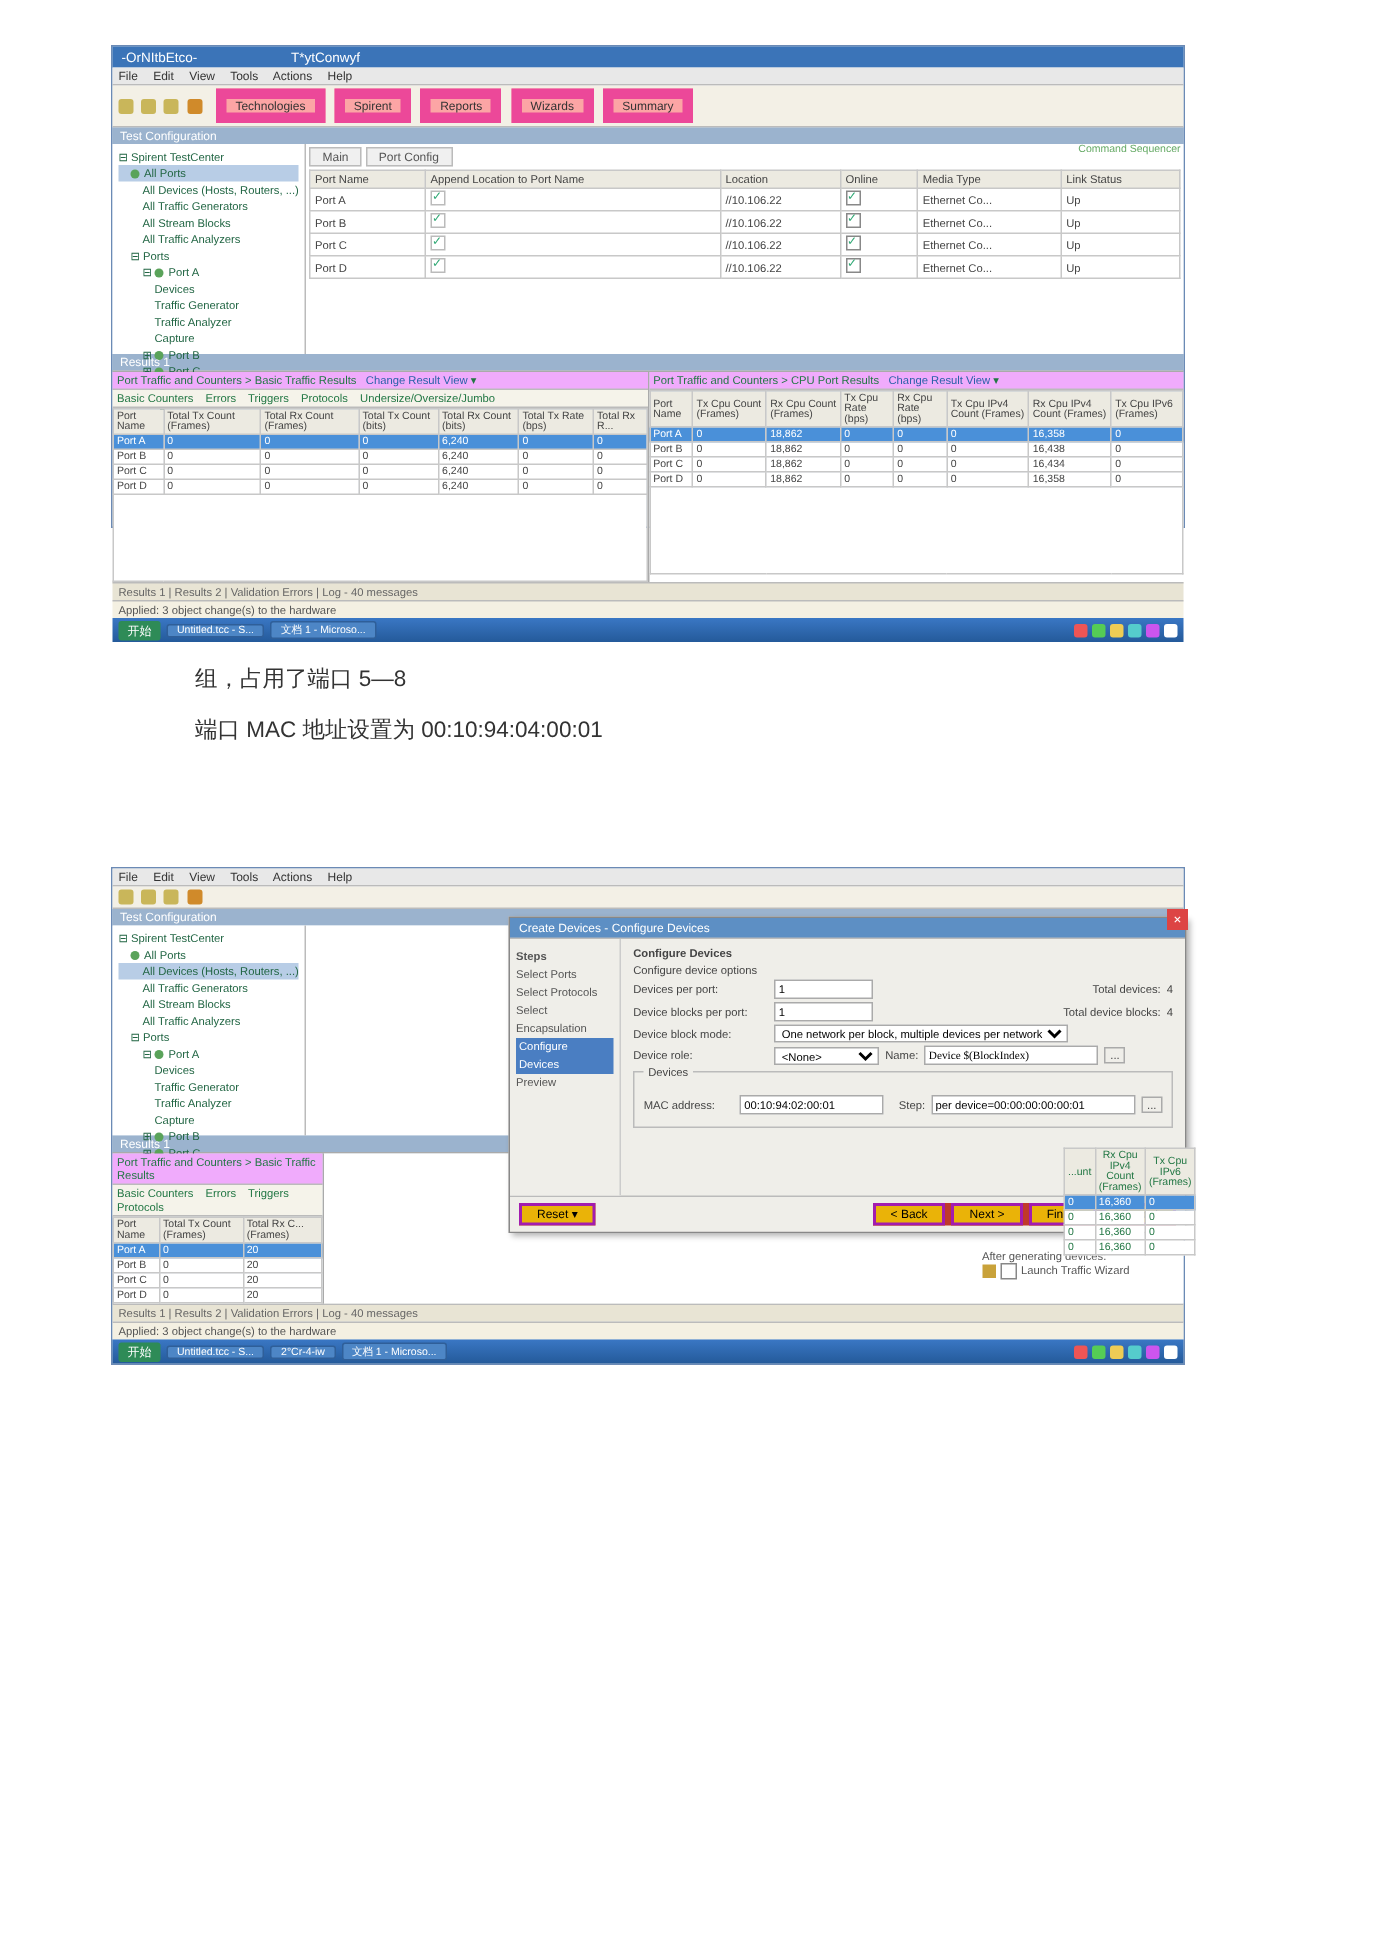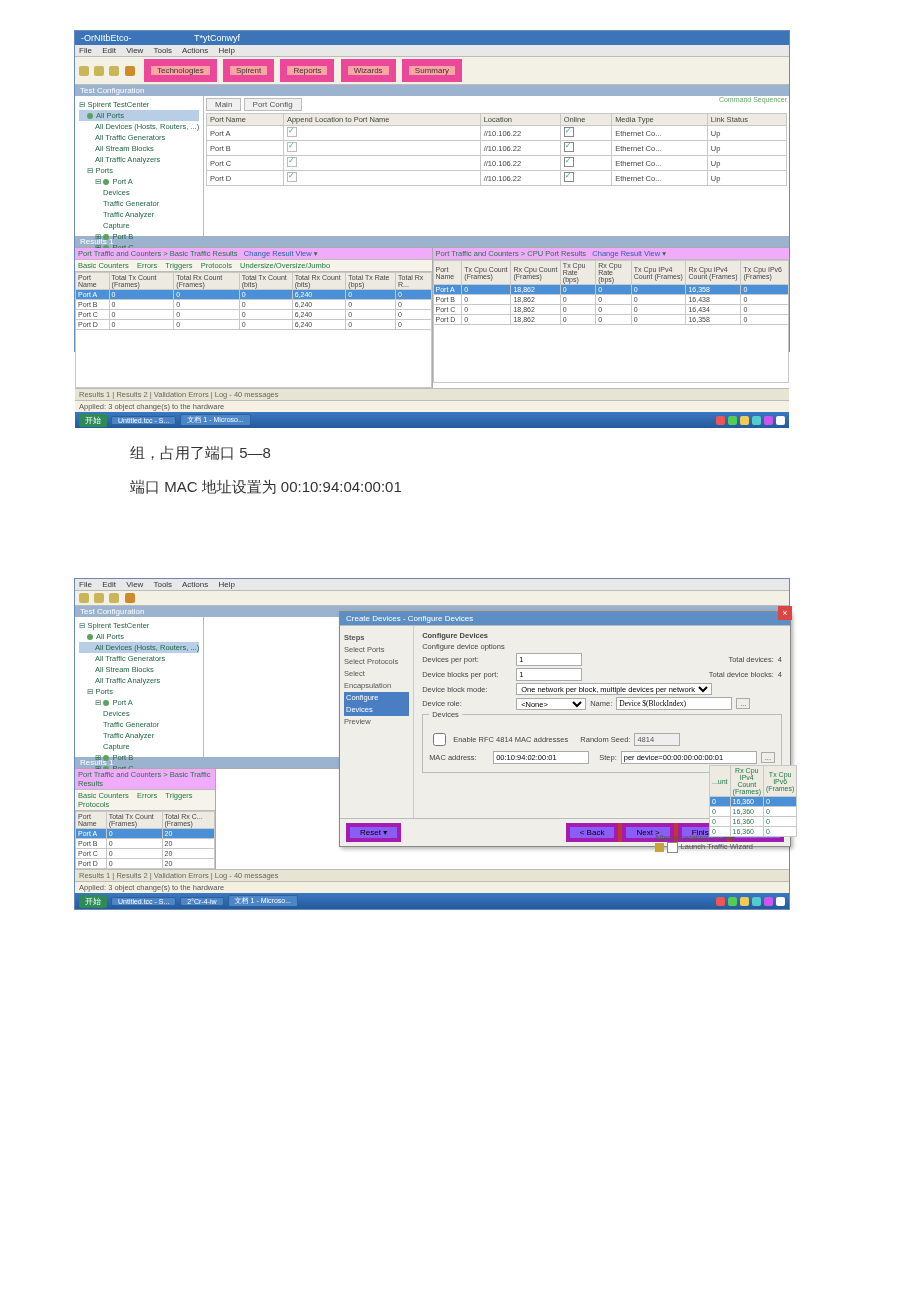--- a/index.html
+++ b/index.html
@@ -62,21 +62,21 @@
   .wiz{flex:1;padding:5px 8px;font-size:7.5px;color:#444}
   .wiz .h{font-weight:bold;margin-bottom:2px}
   .wiz .row{display:flex;align-items:center;margin:2px 0;gap:4px}
   .wiz .lab{width:90px}
   .wiz input[type=text]{font-size:7.5px;padding:0 2px;border:1px solid #aaa;background:#fff;height:11px}
   .wiz select{font-size:7.5px;border:1px solid #aaa;background:#fff;height:12px}
   .fieldset{border:1px solid #bbb;padding:4px 6px 6px;margin-top:4px}
   .fieldset .lg{position:relative;top:-9px;background:#efeee9;padding:0 3px;font-size:7.5px}
   .wizbtns{border-top:1px solid #bbb;padding:4px 6px;display:flex;justify-content:space-between;background:#efeee9}
   .wizbtns .l,.wizbtns .r{display:flex;gap:4px}
-  .wizbtns button{font-size:8px;padding:1px 10px;border:4px solid #a21caf;background:#8b5cf6}
+  .wizbtns button{font-size:8px;padding:1px 10px;border:2px solid #a21caf;background:#eab308}
   .after{position:absolute;bottom:56px;right:36px;font-size:7.5px;color:#555}
   .after .ck{display:inline-block;width:9px;height:9px;border:1px solid #888;background:#fff;margin-right:3px;vertical-align:middle}
   .after .ic{display:inline-block;width:9px;height:9px;background:#c9a23a;margin-right:3px;vertical-align:middle}
   .corner{position:absolute;right:2px;font-size:7px;color:#6a6}
   .rtblwrap{position:absolute;right:2px;top:186px;bottom:34px;width:78px;font-size:7px}
   table.rtbl{border-collapse:collapse;width:100%;font-size:7px}
   table.rtbl th,table.rtbl td{border:1px solid #c8c8c8;padding:1px 2px;background:#fff}
   table.rtbl th{background:#eceae1;font-weight:normal}
 </style>
 </head>
@@ -401,21 +401,20 @@
                 </div>
             <div class="row">
                   <span class="lab">Device role:</span>
                   <select style="width:70px"><option>&lt;None&gt;</option></select> 
                   <span>Name:</span> 
                   <input type="text" style="width: 110px; font-family: Liberation Serif, serif;" value="Device $(BlockIndex)"> 
                   <span style="border:1px solid #aaa;padding:0 3px">...</span>
                 </div>
             <div class="fieldset">
               <span class="lg">Devices</span>
-              <div class="row"><input type="checkbox" style=""> <span>Enable RFC 4814 MAC addresses</span> &nbsp;&nbsp; <span>Random Seed:</span> <input type="text" style="width: 40px; background: rgb(238, 238, 238);" disabled="" value="4814"></div>
               <div class="row"><span class="lab" style="width:60px">MAC address:</span><input type="text" style="width: 90px;" value="00:10:94:02:00:01"> &nbsp; <span>Step:</span> <input type="text" style="width: 130px;" value="per device=00:00:00:00:00:01"> <span style="border:1px solid #aaa;padding:0 3px">...</span></div>
             </div>
             <div style="height:40px"></div>
           </div>
         </div>
         <div class="wizbtns">
           <div class="l">
                 <button><span>Reset</span> ▾</button>
               </div>
           <div class="r">

